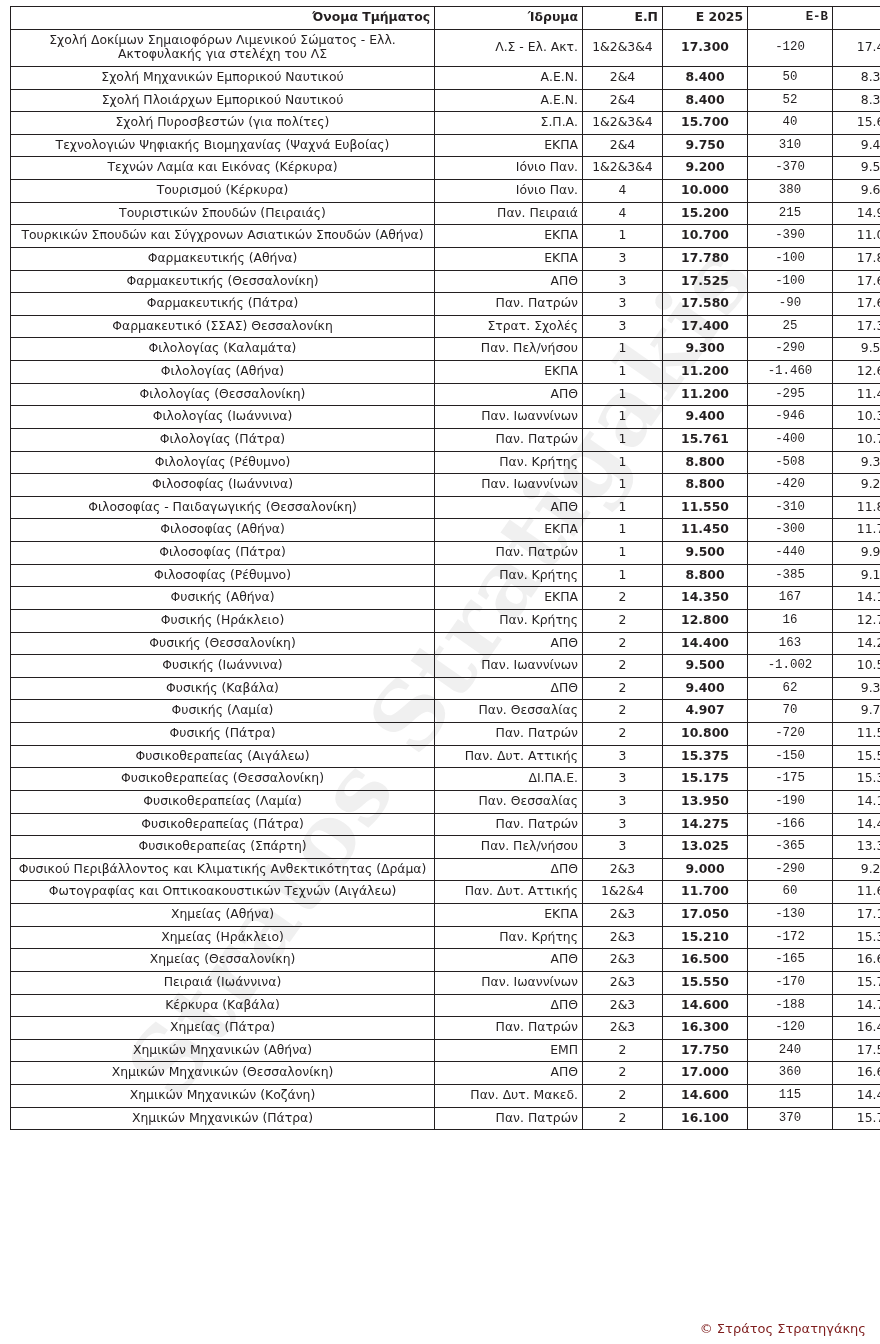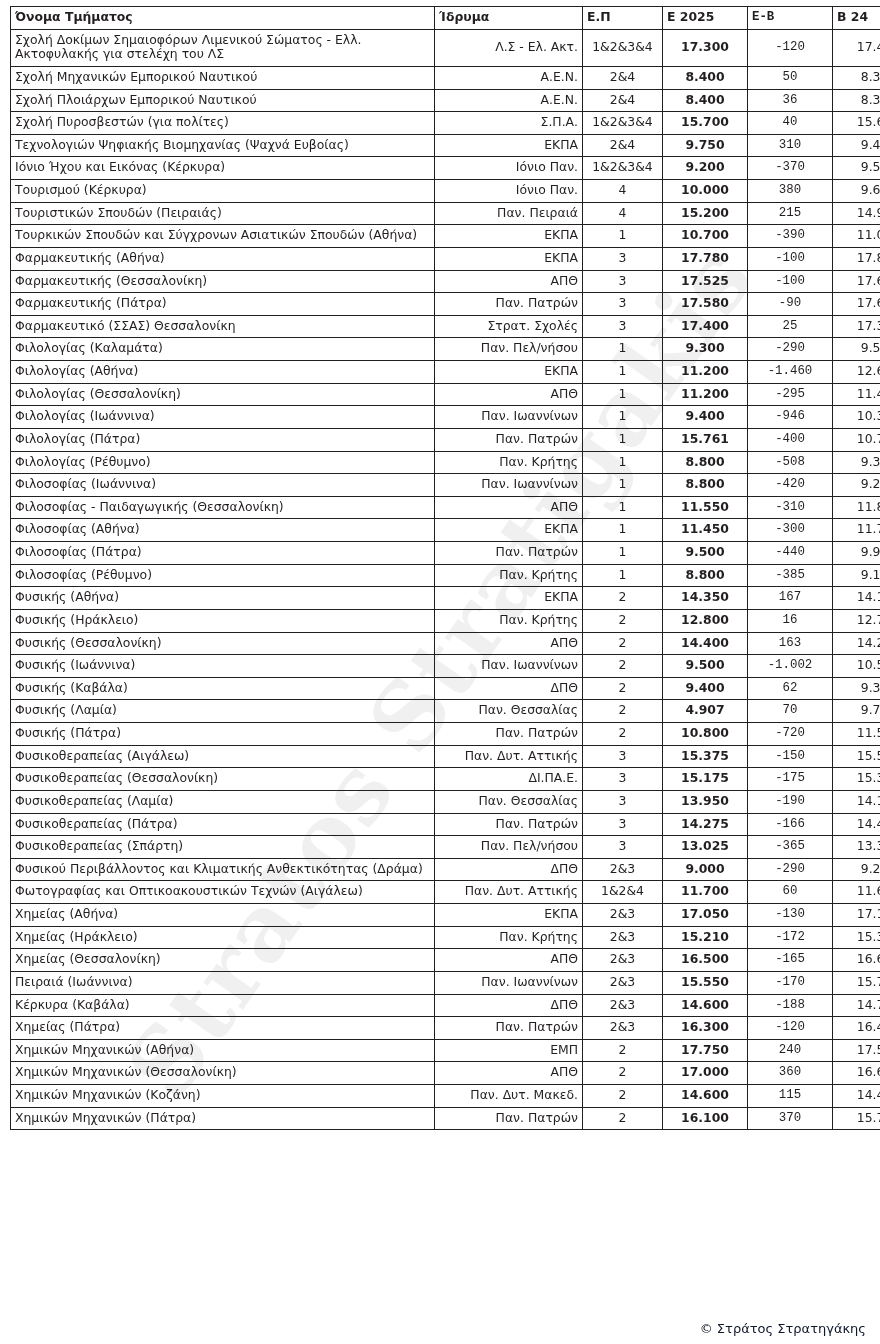--- a/index.html
+++ b/index.html
@@ -47,37 +47,37 @@
   table.data th, table.data td {
     border: 1px solid #231f20;
     font-size: 12.4px;
     line-height: 1.18;
     padding: 3px 4px 4px 4px;
     vertical-align: middle;
     background: transparent;
   }
   table.data th {
     font-weight: bold;
-    text-align: left;
+    text-align: right;
   }
   th.c-name, td.c-name { width: 415px; text-align: left; }
   th.c-inst, td.c-inst { width: 139px; text-align: right; }
   th.c-ep,   td.c-ep   { width: 71px;  text-align: center; }
   th.c-e25,  td.c-e25  { width: 76px;  text-align: center; font-weight: bold; }
   th.c-eb,   td.c-eb   { width: 76px;  text-align: center; font-family: Liberation Mono, monospace; }
   th.c-b24,  td.c-b24  { width: 83px;  text-align: center; }
   th.c-ep, th.c-e25, th.c-eb, th.c-b24 { text-align: center; }
-  td.c-name { padding-left: 5px; }
+  td.c-name { padding-left: 5px; text-align: center; }
   .tall td { padding-top: 6px; padding-bottom: 7px; }
   .footer {
     position: absolute;
     right: 14px;
     bottom: 8px;
     font-size: 13px;
-    color: #0f172a;
+    color: #7f1d1d;
     z-index: 2;
     font-family: "DejaVu Sans", "Liberation Sans", sans-serif;
   }
 </style>
 </head>
 <body>
 
 <div class="page">
   <div class="watermark">Stratos Stratigakis</div>
 
@@ -107,41 +107,41 @@
           <td class="c-ep">2&amp;4</td>
           <td class="c-e25">8.400</td>
           <td class="c-eb">50</td>
           <td class="c-b24">8.350</td>
         </tr>
         <tr>
           <td class="c-name">Σχολή Πλοιάρχων Εμπορικού Ναυτικού</td>
           <td class="c-inst">Α.Ε.Ν.</td>
           <td class="c-ep">2&amp;4</td>
           <td class="c-e25">8.400</td>
-          <td class="c-eb">36</td>
+          <td class="c-eb">52</td>
           <td class="c-b24">8.325</td>
         </tr>
         <tr class="tall">
           <td class="c-name">Σχολή Πυροσβεστών (για πολίτες)</td>
           <td class="c-inst">Σ.Π.Α.</td>
           <td class="c-ep">1&amp;2&amp;3&amp;4</td>
           <td class="c-e25">15.700</td>
           <td class="c-eb">40</td>
           <td class="c-b24">15.660</td>
         </tr>
         <tr>
           <td class="c-name">Τεχνολογιών Ψηφιακής Βιομηχανίας (Ψαχνά Ευβοίας)</td>
           <td class="c-inst">ΕΚΠΑ</td>
           <td class="c-ep">2&amp;4</td>
           <td class="c-e25">9.750</td>
           <td class="c-eb">310</td>
           <td class="c-b24">9.440</td>
         </tr>
         <tr>
-          <td class="c-name">Ιόνιο Ήχου και Εικόνας (Κέρκυρα)</td>
+          <td class="c-name">Τεχνών Λαμία και Εικόνας (Κέρκυρα)</td>
           <td class="c-inst">Ιόνιο Παν.</td>
           <td class="c-ep">1&amp;2&amp;3&amp;4</td>
           <td class="c-e25">9.200</td>
           <td class="c-eb">-370</td>
           <td class="c-b24">9.570</td>
         </tr>
         <tr>
           <td class="c-name">Τουρισμού (Κέρκυρα)</td>
           <td class="c-inst">Ιόνιο Παν.</td>
           <td class="c-ep">4</td>

